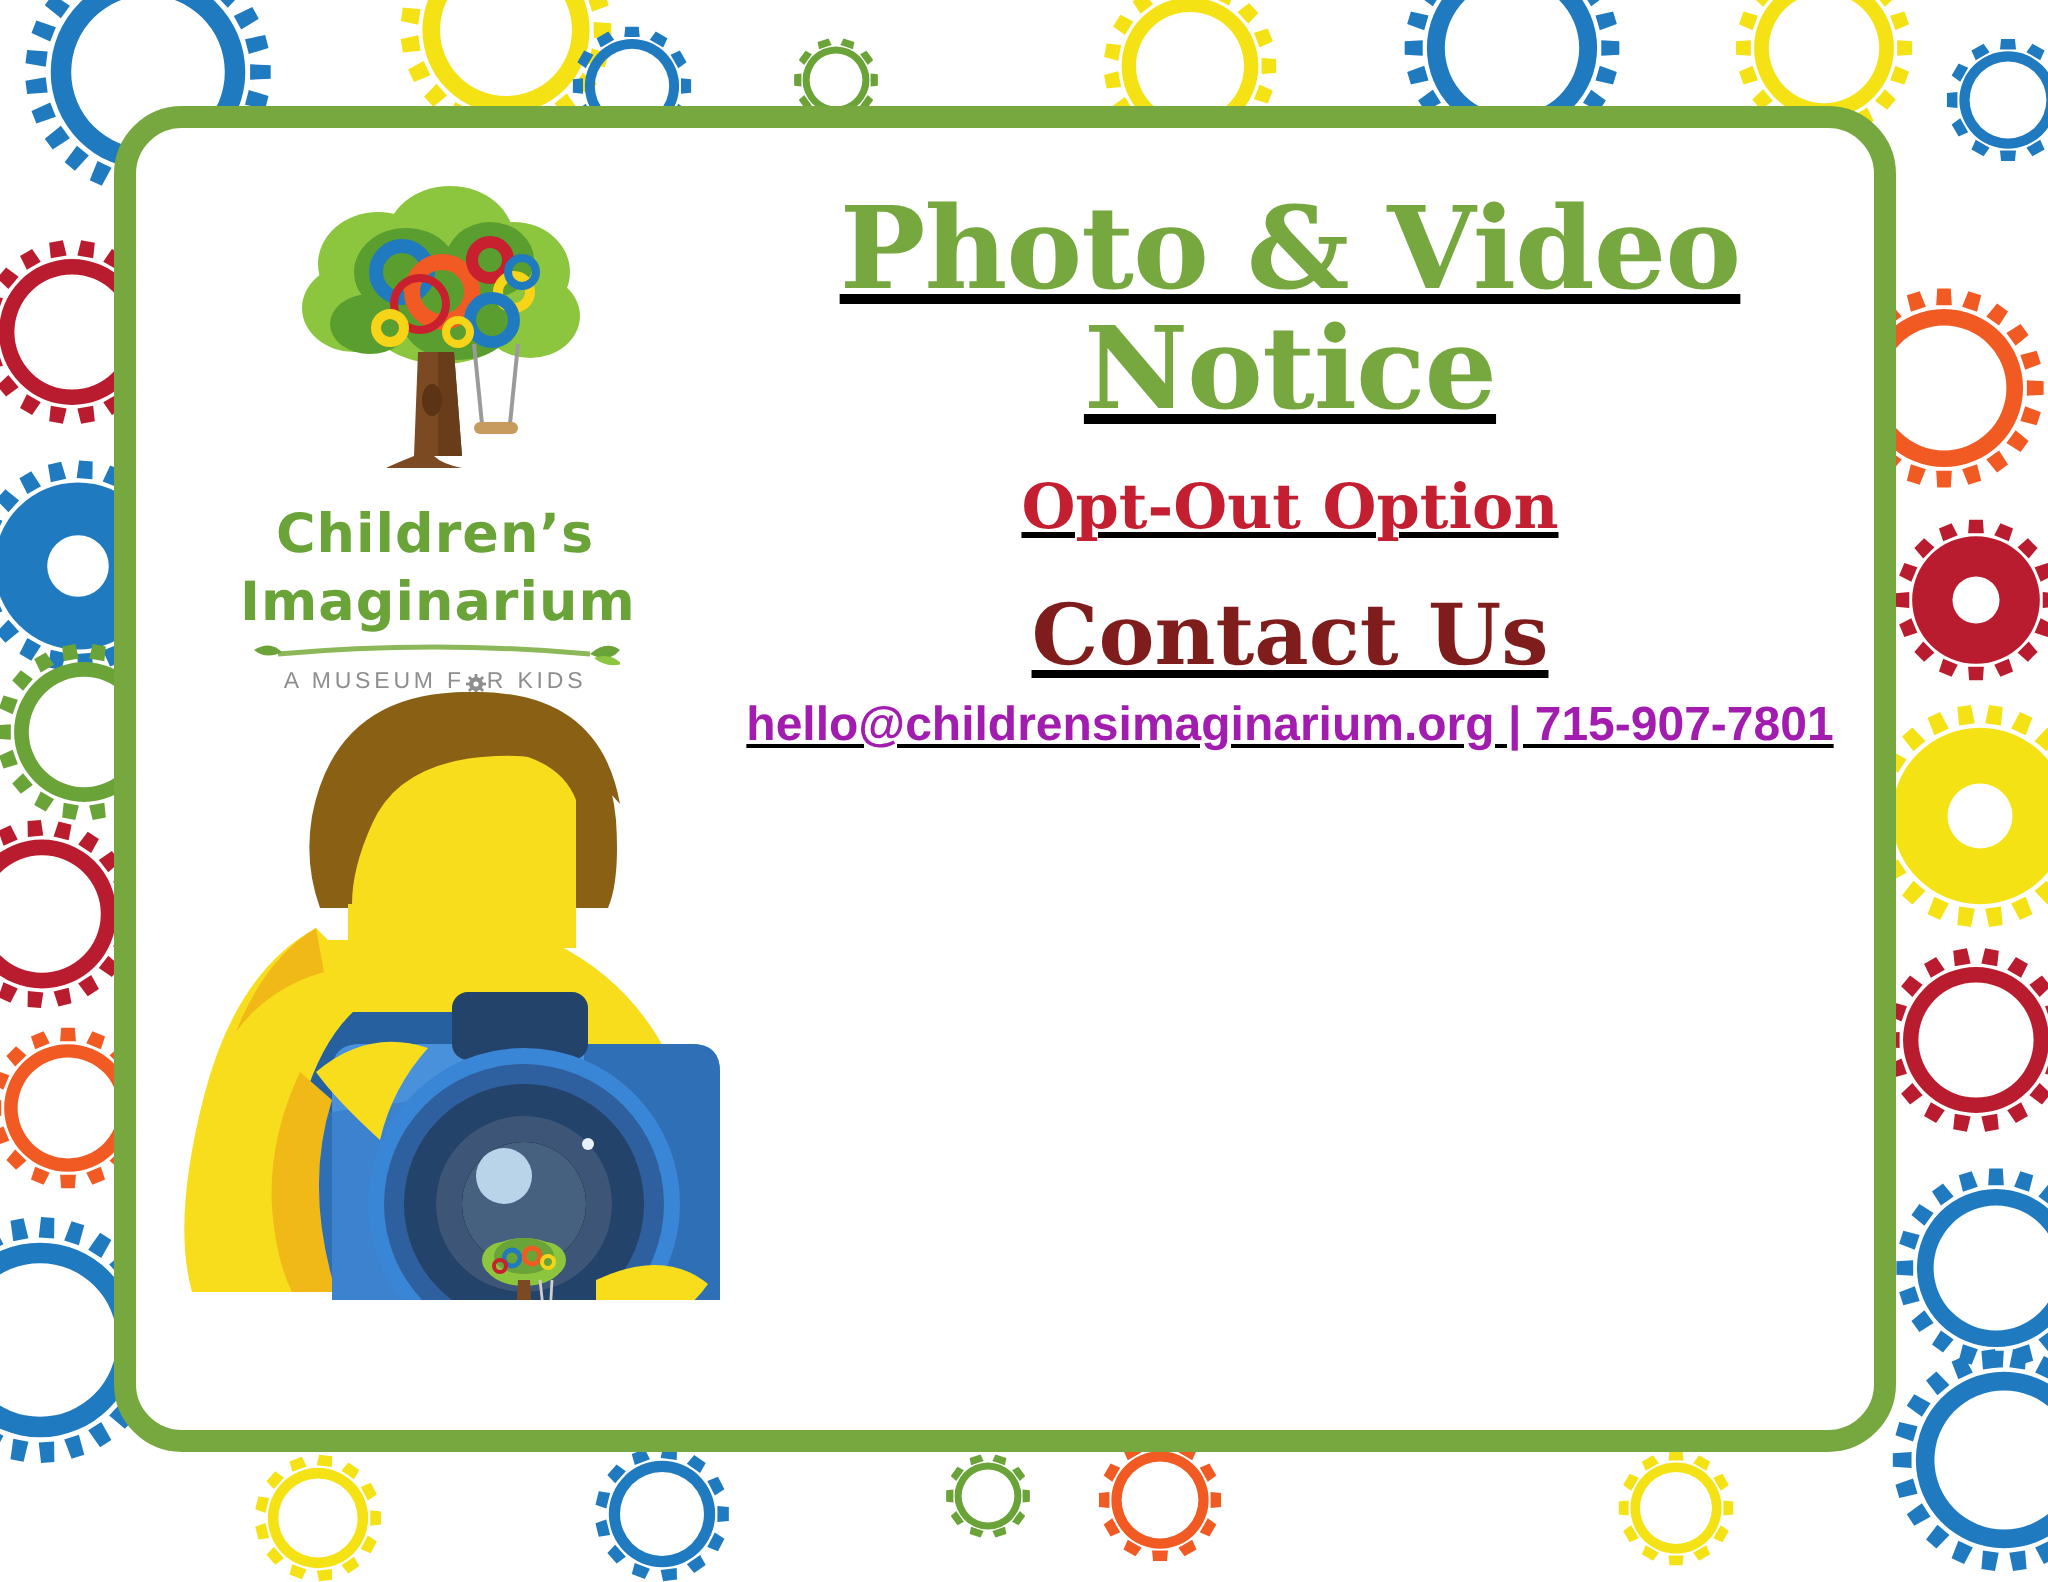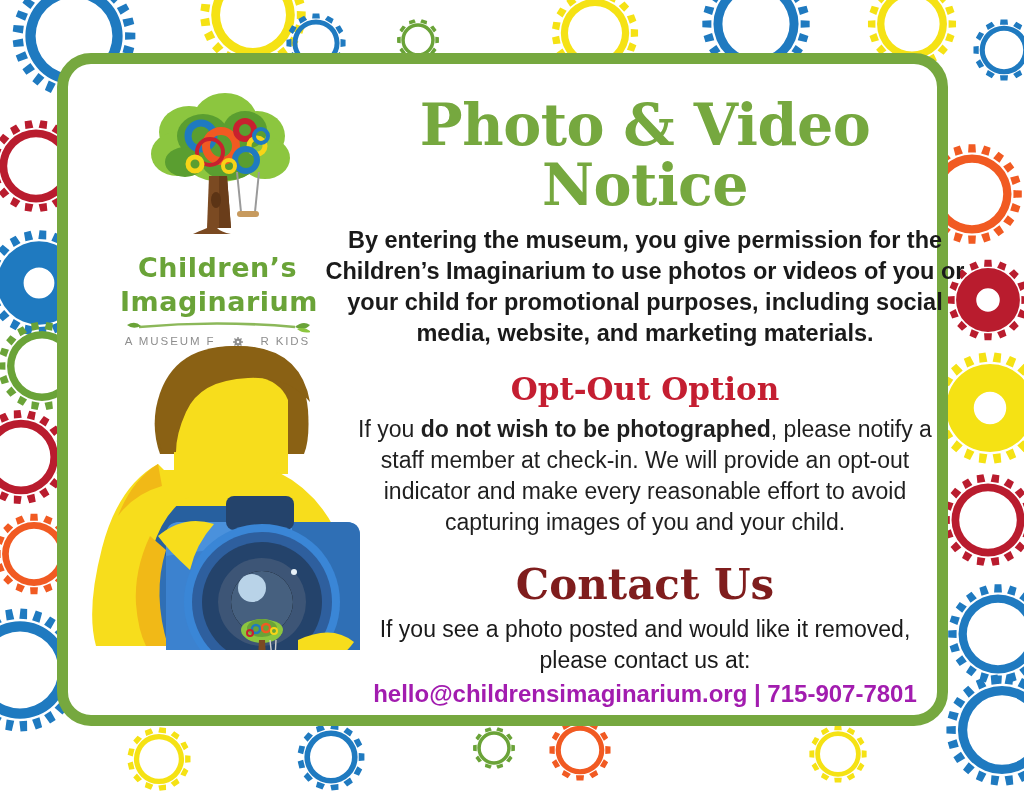--- a/index.html
+++ b/index.html
@@ -84,21 +84,21 @@
   }
   .logo-tagline {
     font-family: "Liberation Sans", sans-serif;
     color: #8e8e8e;
     font-size: 11.5px;
     letter-spacing: 1.9px;
     margin-top: 1px;
     display: flex;
     justify-content: center;
     align-items: center;
-    gap: 17px;
+    gap: 0px;
     white-space: nowrap;
   }
   .logo-tagline .tg-gear {
     display: inline-block;
     width: 10px;
     height: 10px;
     margin: 0 0.5px;
     position: relative;
     top: 1px;
   }
@@ -112,20 +112,21 @@
     height: 320px;
   }
 
   
   #text-col {
     position: absolute;
     left: 320px;
     top: 95px;
     width: 650px;
     text-align: center;
+    text-decoration: underline;
   }
 
   h1.title {
     font-family: "DejaVu Serif", serif;
     color: #76a83f;
     font-size: 57px;
     font-weight: 700;
     line-height: 1.05;
     margin: 0 0 10px 0;
     letter-spacing: -0.5px;
@@ -489,29 +490,24 @@
 
         <path d="M96 206 q26 -22 56 -12 q-18 20 -24 46 q-22 -20 -32 -34 Z" fill="#f7dd1c"></path>
         <path d="M236 310 q34 -16 56 2 q-18 26 -56 24 Z" fill="#f7dd1c"></path>
       </svg>
     </div>
 
     <div id="text-col">
 
       <h1 class="title">Photo &amp; Video Notice</h1>
 
-      <p class="body-bold">By entering the museum, you give permission for the Children’s Imaginarium to use photos or videos of you or your child for promotional purposes, including social media, website, and marketing materials.</p>
 
       <h2 class="heading-red">Opt-Out Option</h2>
 
-      <p class="body-reg">
-        <span>If you </span><b>do not wish to be photographed</b><span>, please notify a staff member at check-in. We will provide an opt-out indicator and make every reasonable effort to avoid capturing images of you and your child.</span>
-      </p>
 
       <h2 class="heading-green">Contact Us</h2>
 
-      <p class="contact-line">If you see a photo posted and would like it removed, please contact us at:</p>
 
       <p class="contact-info">hello@childrensimaginarium.org | 715-907-7801</p>
 
     </div>
   </div>
 </div>
 
 </body></html>

